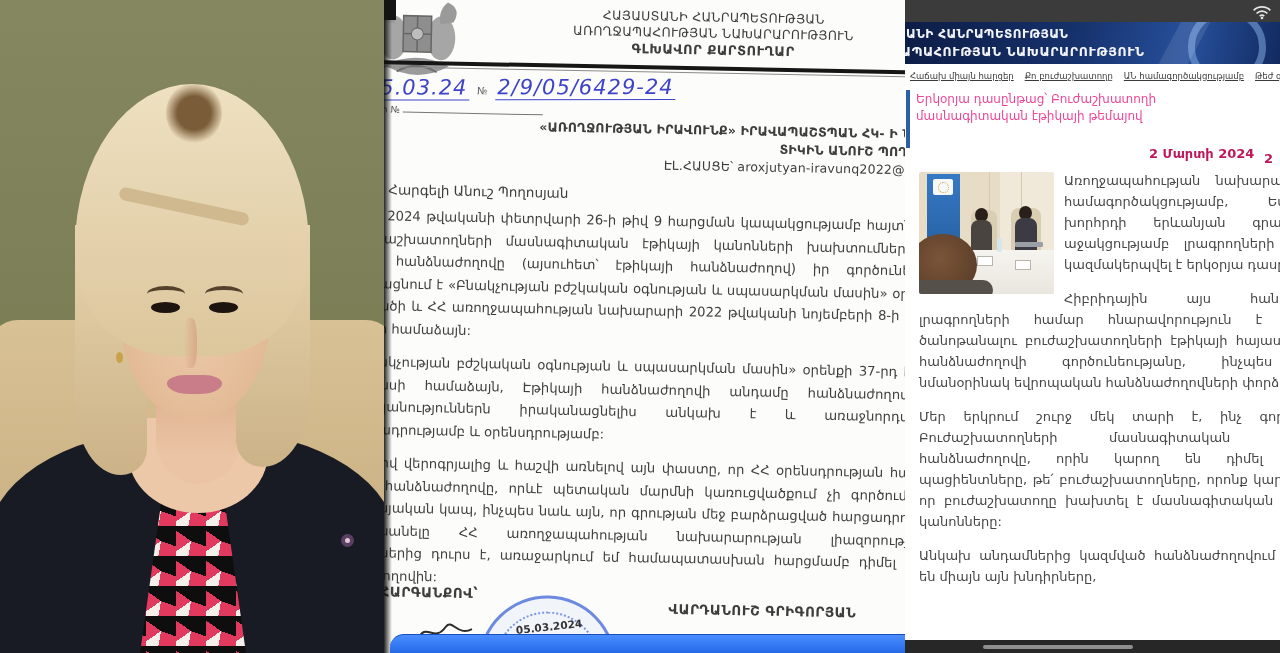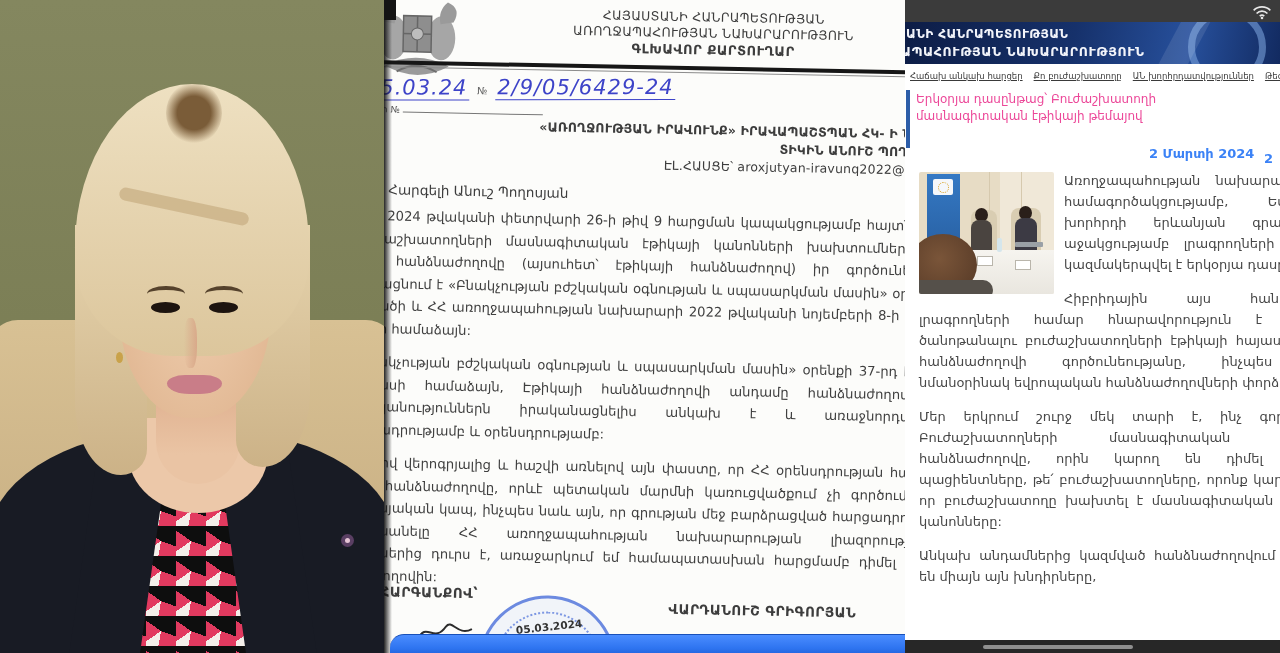--- a/index.html
+++ b/index.html
@@ -103,21 +103,21 @@
   .banner .ring{position:absolute;right:14px;top:-14px;width:64px;height:64px;border-radius:50%;
     border:7px solid rgba(130,170,225,.55);}
   .banner .streak{position:absolute;right:90px;top:-20px;width:26px;height:110px;
     background:rgba(255,255,255,.10);transform:rotate(28deg);}
   .navbar{left:0;top:64px;width:375px;height:24px;background:#fff;display:flex;gap:11px;
     align-items:center;padding-left:5px;box-sizing:border-box;}
   .navbar a{font-size:8.5px;color:#3a3a3a;text-decoration:underline;white-space:nowrap;}
   .title-accent{left:1px;top:90px;width:4px;height:58px;background:var(--accent_navy);}
   .art-title{left:11px;top:91px;width:330px;font-size:12px;font-weight:500;color:#ec4899;
     line-height:17px;background:#fff;box-shadow:0 0 0 3px #fff;}
-  .art-date{left:0;top:146px;width:368px;text-align:right;font-size:13px;font-weight:700;color:#3b82f6;}
+  .art-date{left:0;top:146px;width:368px;text-align:right;font-size:13px;font-weight:700;color:#be185d;}
   .art-date .cut{position:relative;top:5px;margin-left:5px;}
   .art-body{left:14px;top:170px;width:420px;font-size:13px;line-height:21px;text-align:justify;
     color:var(--text_gray);}
   .art-body p{margin:0 0 13px 0;}
   .photo{float:left;width:135px;height:122px;margin:2px 10px 6px 0;position:relative;
     overflow:hidden;border-radius:2px;background:linear-gradient(90deg,#e7dcc5 60%,#f0e8d8 60%);}
   .photo .wline{position:absolute;top:0;width:1px;height:80px;background:#d6c9ae;}
   .coe-flag{position:absolute;left:8px;top:2px;width:33px;height:66px;
     background:linear-gradient(180deg,#3579c4,#2a64a8);}
   .coe-logo{position:absolute;left:6px;top:5px;width:20px;height:16px;background:#f5f7fa;border-radius:2px;}
@@ -233,23 +233,23 @@
     </div>
     <div class="a banner">
       <div class="ring"></div>
       <div class="streak"></div>
       <div class="banner-text">
         <div class="b1">ՀԱՅԱՍՏԱՆԻ ՀԱՆՐԱՊԵՏՈՒԹՅԱՆ</div>
         <div class="b2">ԱՌՈՂՋԱՊԱՀՈՒԹՅԱՆ ՆԱԽԱՐԱՐՈՒԹՅՈՒՆ</div>
       </div>
     </div>
     <nav class="a navbar">
-      <a href="#">Հաճախ անկախ հարցեր</a>
+      <a href="#">Հաճախ միայն հարցեր</a>
       <a href="#">Քո բուժաշխատողը</a>
-      <a href="#">ԱՆ խորհրդատվություններ</a>
+      <a href="#">ԱՆ համագործակցությամբ</a>
       <a href="#">Թեժ գիծ 8003</a>
     </nav>
     <div class="a title-accent"></div>
     <h1 class="a art-title" style="margin:0;">Երկօրյա դասընթաց՝ Բուժաշխատողի մասնագիտական էթիկայի թեմայով</h1>
     <div class="a art-date">
       <span>2 Մարտի 2024</span>
       <span class="cut">2</span>
     </div>
     <div class="a art-body">
       <div class="photo">

